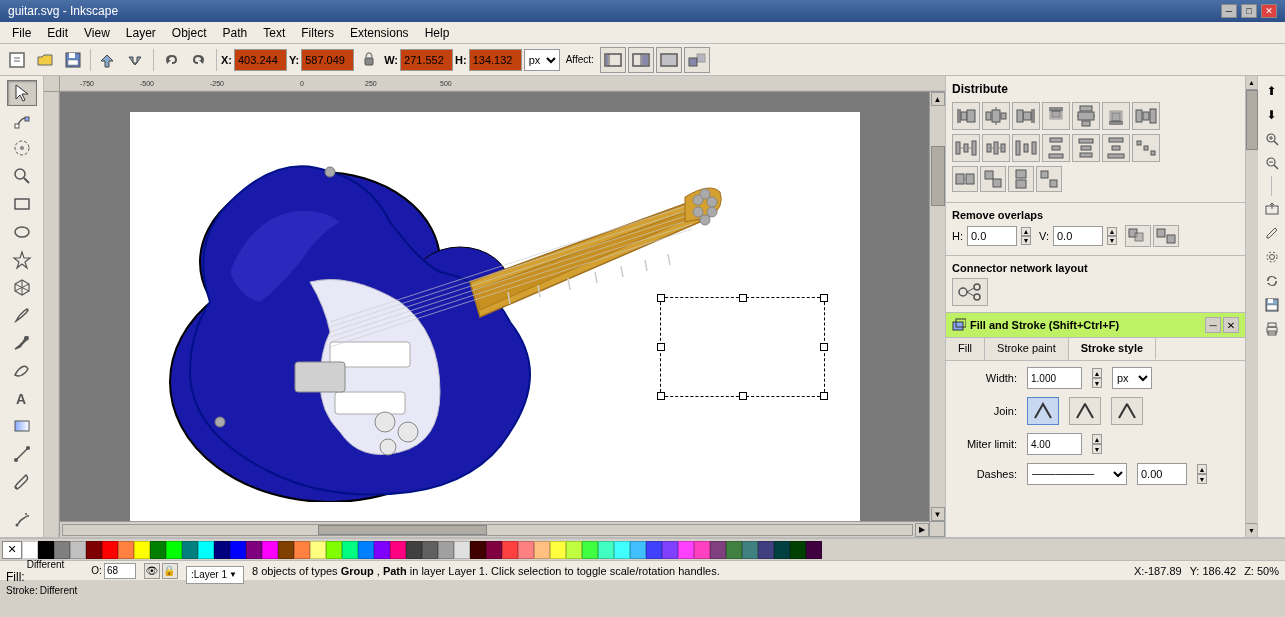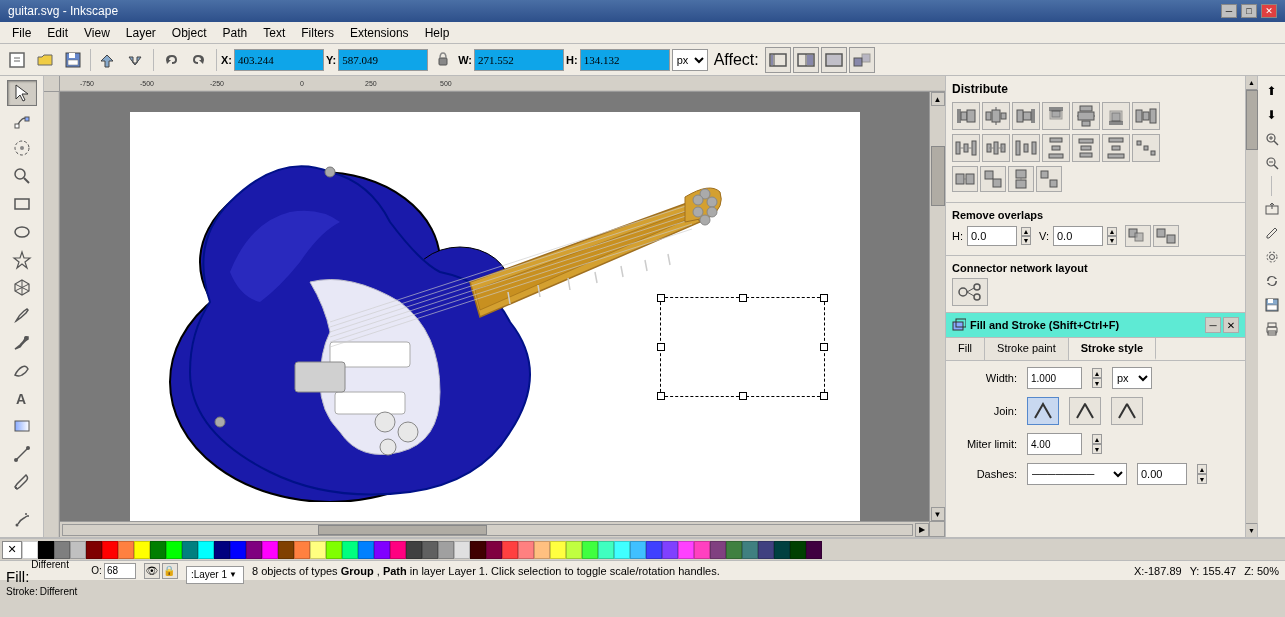--- a/index.html
+++ b/index.html
@@ -48,28 +48,28 @@
       gap: 2px;
     }
     .tb-btn {
       width: 26px; height: 26px; border: 1px solid transparent;
       background: transparent; display: flex; align-items: center;
       justify-content: center; cursor: pointer; font-size: 13px;
     }
     .tb-sep { width: 1px; height: 22px; background: #bbb; margin: 0 2px; }
     .coord-label { font-size: 11px; font-weight: bold; }
     .coord-input {
-      width: 90px; height: 22px; border: 1px solid #999;
-      padding: 0 3px; font-size: 11px; background: #0ea5e9; font-family: Liberation Serif, serif;
+      width: 53px; height: 22px; border: 1px solid #999;
+      padding: 0 3px; font-size: 11px; background: #c2410c;
     }
     .unit-select {
       width: 36px; height: 22px; border: 1px solid #999;
       font-size: 11px; background: white;
     }
-    .affect-label { font-size: 16px; margin: 0 4px; }
+    .affect-label { font-size: 10px; margin: 0 4px; }
     .affect-btn {
       width: 26px; height: 26px; border: 1px solid #999;
       background: #e8e4dc; display: flex; align-items: center;
       justify-content: center; font-size: 10px; cursor: pointer;
     }
 
     
     #main {
       display: flex;
       height: calc(617px - 22px - 22px - 32px - 32px - 20px - 22px);
@@ -182,21 +182,21 @@
     
     #fill-stroke-panel {
       flex: 1;
       display: flex;
       flex-direction: column;
       overflow: hidden;
     }
     #fill-stroke-header {
       display: flex; align-items: center; justify-content: space-between;
       padding: 4px 6px;
-      background: #5eead4;
+      background: #bef264;
       border-bottom: 1px solid #bbb;
     }
     #fill-stroke-title { font-size: 11px; font-weight: bold; }
     #fill-stroke-controls { display: flex; gap: 2px; }
     .fs-ctrl-btn {
       width: 16px; height: 16px; border: 1px solid #aaa;
       background: #d4d0c8; display: flex; align-items: center;
       justify-content: center; font-size: 10px; cursor: pointer;
     }
 
@@ -1042,21 +1042,21 @@
     <div class="pal-color" style="background:#404080;"></div>
     <div class="pal-color" style="background:#004040;"></div>
     <div class="pal-color" style="background:#004000;"></div>
     <div class="pal-color" style="background:#400040;"></div>
   </div>
 
   <div id="statusbar">
 
     <div style="display:flex;flex-direction:column;gap:1px;margin-right:6px;">
       <div style="display:flex;align-items:center;gap:2px;">
-        <span style="font-size:15px;margin-top:24px;">Fill:</span>
+        <span style="font-size:12px;margin-top:24px;">Fill:</span>
         <span style="font-size:10px;">Different</span>
       </div>
       <div style="display:flex;align-items:flex-start;gap:2px;">
         <span style="font-size:10px;">Stroke:</span>
         <span style="font-size:10px;">Different</span>
       </div>
     </div>
 
     <div style="display:flex;align-items:center;gap:2px;">
       <span style="font-size:10px;">O:</span>
@@ -1076,17 +1076,17 @@
     <span id="status-text" style="font-size:11px;font-weight:normal;">
       <span style="font-weight:normal;">8 objects of types </span>
       <span style="font-weight:bold;">Group</span>
       <span>, </span>
       <span style="font-weight:bold;">Path</span>
       <span> in layer Layer 1. Click selection to toggle scale/rotation handles.</span>
     </span>
 
     <div style="display:flex;gap:8px;margin-left:auto;">
       <span style="font-size:11px;">X:-187.89</span>
-      <span style="font-size:11px;">Y: 155.47</span>
+      <span style="font-size:11px;">Y: 186.42</span>
       <span style="font-size:11px;">Z: 50%</span>
     </div>
   </div>
 </div>
 
 </body></html>

